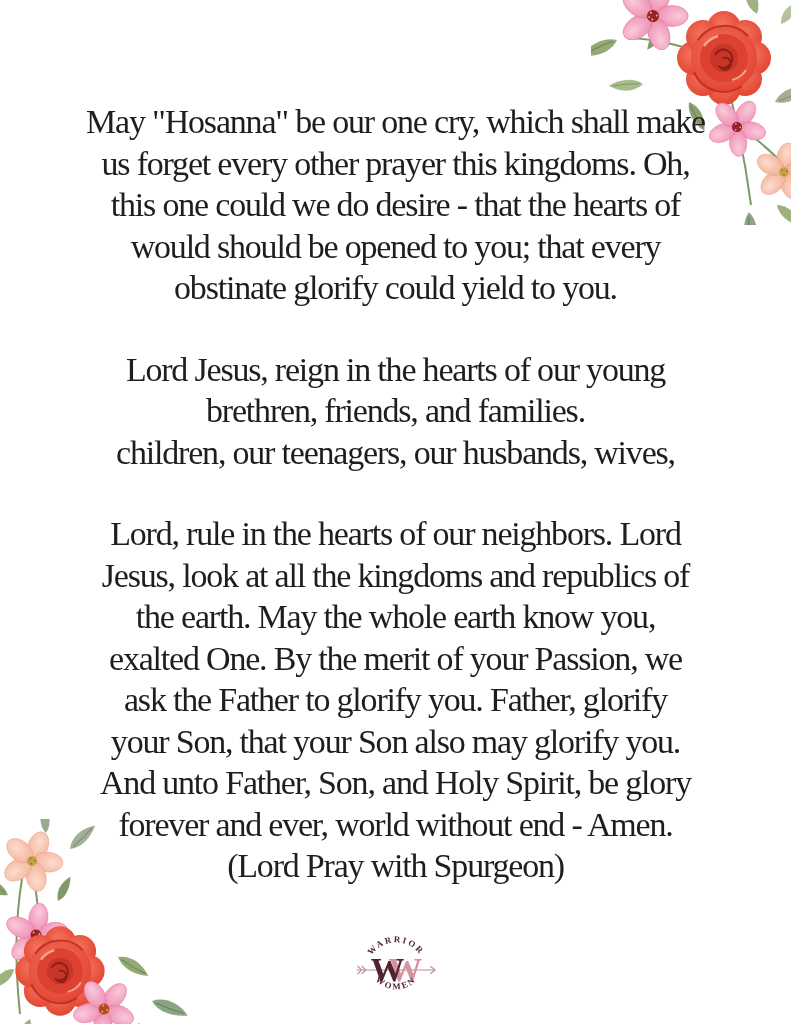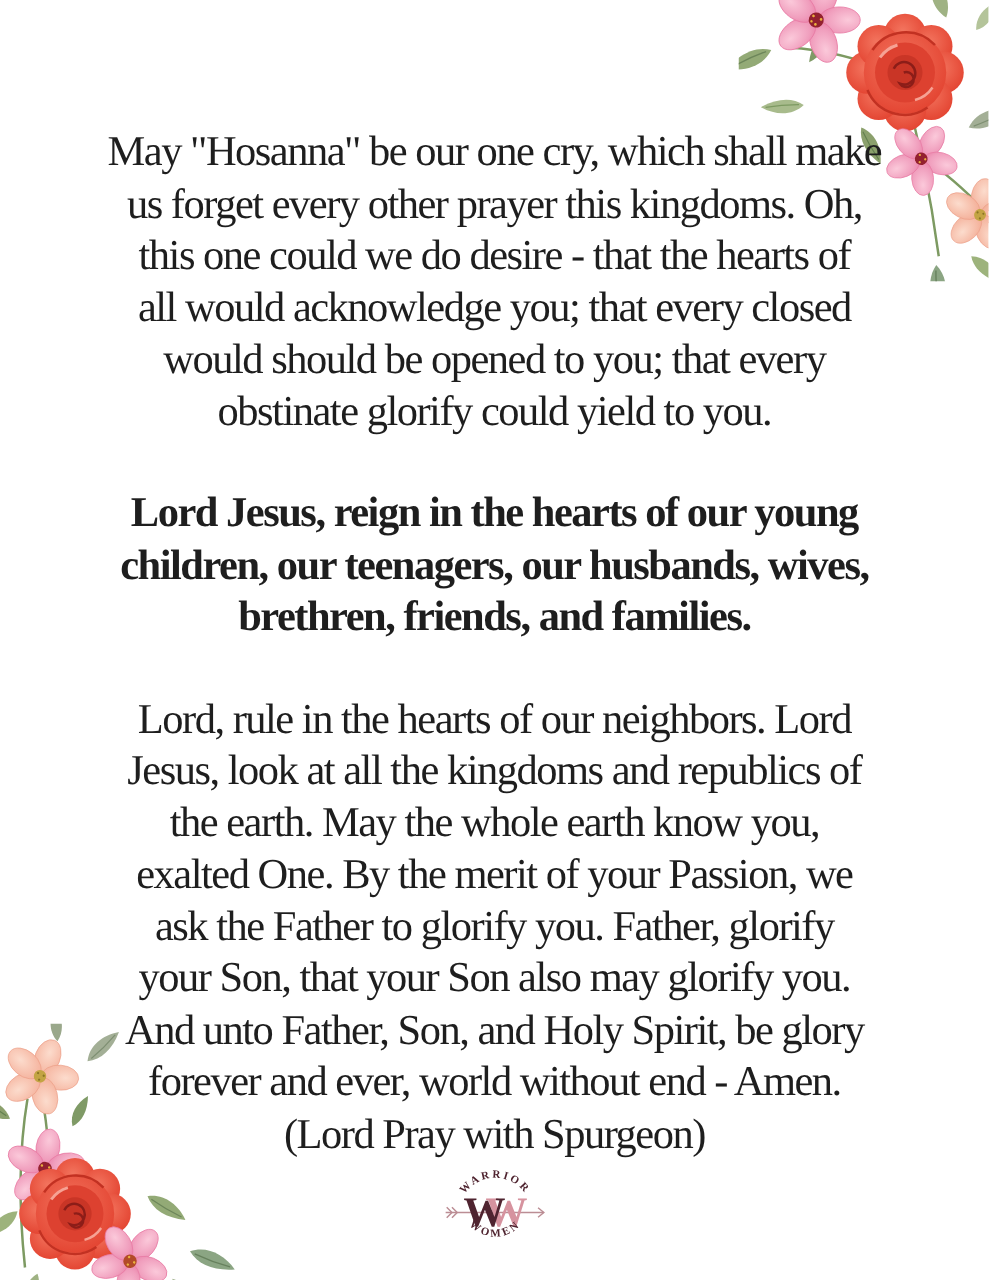--- a/index.html
+++ b/index.html
@@ -23,21 +23,21 @@
     text-align: center;
     color: #1e1e1e;
   }
   .para {
     font-size: 34px;
     line-height: 41.5px;
     letter-spacing: -1.2px;
   }
   .para .line { white-space: nowrap; }
   .para + .para { margin-top: 40px; }
-  .para.bold { font-weight: bold; }
+  .para.bold { font-weight: normal; }
   .logo {
     position: absolute;
     top: 928px;
     left: 50%;
     transform: translateX(-50%);
     width: 84px;
     height: 84px;
   }
   .logo svg { width: 100%; height: 100%; }
   .arc-text {
@@ -312,28 +312,27 @@
           <circle cx="0.4" cy="3.2" r="1"></circle>
         </g>
     </g>
   </svg>
 
   <main class="prayer">
     <div class="para">
         <div class="line">May "Hosanna" be our one cry, which shall make</div>
         <div class="line">us forget every other prayer this kingdoms. Oh,</div>
         <div class="line">this one could we do desire - that the hearts of</div>
-        <div class="line">all would acknowledge you; that every closed</div>
         <div class="line">would should be opened to you; that every</div>
         <div class="line">obstinate glorify could yield to you.</div>
       </div>
     <div class="para bold">
         <div class="line">Lord Jesus, reign in the hearts of our young</div>
+        <div class="line">brethren, friends, and families.</div>
         <div class="line">children, our teenagers, our husbands, wives,</div>
-        <div class="line">brethren, friends, and families.</div>
       </div>
     <div class="para">
       <span><div class="line">Lord, rule in the hearts of our neighbors. Lord</div><div class="line">Jesus, look at all the kingdoms and republics of</div><div class="line">the earth. May the whole earth know you,</div><div class="line">exalted One. By the merit of your Passion, we</div><div class="line">ask the Father to glorify you. Father, glorify</div><div class="line">your Son, that your Son also may glorify you.</div><div class="line">And unto Father, Son, and Holy Spirit, be glory</div><div class="line">forever and ever, world without end - Amen.</div></span>
       <div class="line">(Lord Pray with Spurgeon)</div>
     </div>
   </main>
 
   <div class="logo">
     <svg viewBox="0 0 100 100">
       <defs>

